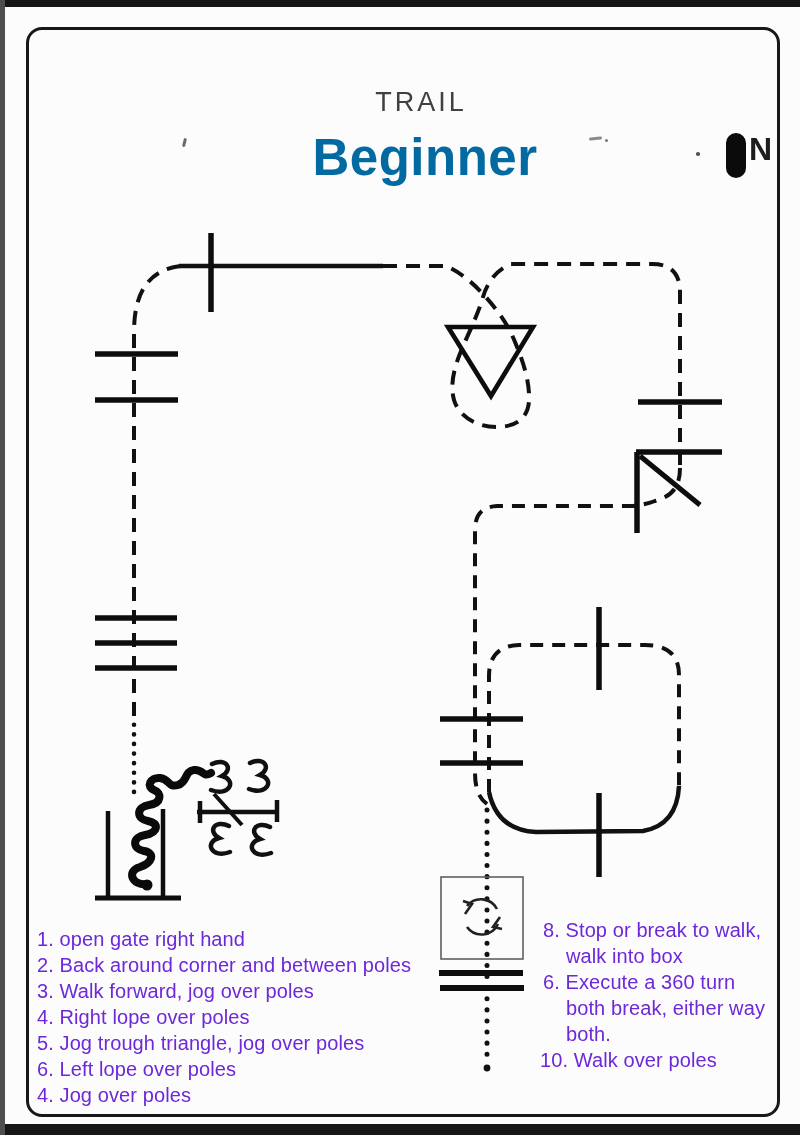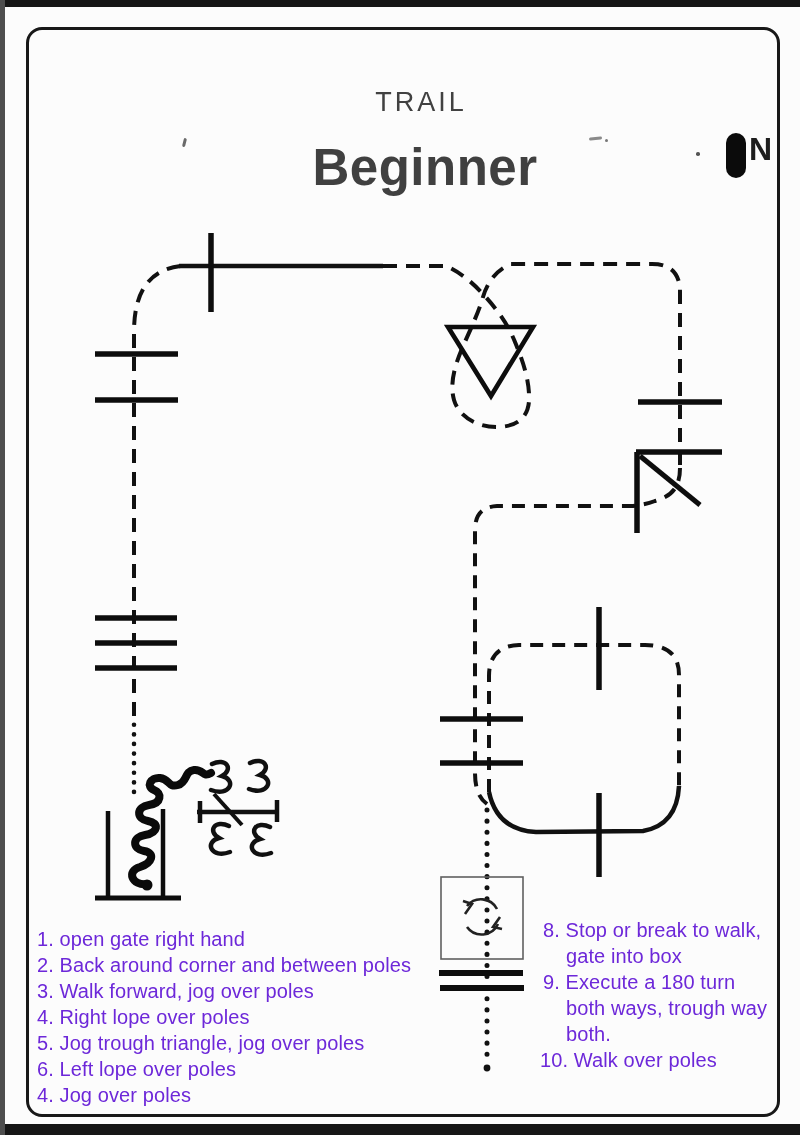--- a/index.html
+++ b/index.html
@@ -2,21 +2,21 @@
 <html><head>
 <meta charset="utf-8">
 <style>
   html,body{margin:0;padding:0;}
   body{width:800px;height:1135px;font-family:"Liberation Sans","DejaVu Sans",sans-serif;}
   .frame{position:relative;width:800px;height:1135px;background:#161616;overflow:hidden;text-decoration:underline;}
   .edge-left{position:absolute;left:0;top:0;width:5px;height:1135px;background:#4e4e4e;}
   .paper{position:absolute;left:5px;top:7px;right:0;bottom:11px;background:#fcfcfc;}
   .arena{position:absolute;left:21px;top:20px;width:754px;height:1090px;border:3.5px solid #181818;border-radius:16px;box-sizing:border-box;}
   .cat{position:absolute;left:416px;top:80px;transform:translateX(-50%);font-size:27px;letter-spacing:3px;color:#414141;font-weight:400;}
-  .main-title{position:absolute;left:420px;top:131px;transform:translateX(-50%);font-size:51px;font-weight:700;color:#404040;letter-spacing:0.5px;}
+  .main-title{position:absolute;left:420px;top:121px;transform:translateX(-50%);font-size:51px;font-weight:700;color:#0369a1;letter-spacing:0.5px;}
   .north-pill{position:absolute;left:721px;top:126px;width:20px;height:45px;border-radius:10px;background:#0b0b0b;}
   .north-label{position:absolute;left:744px;top:124px;font-size:32px;font-weight:600;color:#1d1d1d;}
   svg.course{position:absolute;left:-5px;top:-7px;width:800px;height:1135px;}
   .list{position:absolute;color:#6d28d9;font-size:20px;line-height:26px;letter-spacing:0.1px;}
   .list-left{left:32px;top:919px;}
   .list-right{left:538px;top:910px;}
   .list .line{white-space:nowrap;}
   .list-right .indent{margin-left:23px;}
   .list-right .wide-num{margin-left:-3px;}
   .speck{position:absolute;background:#8a8a8a;border-radius:2px;}
@@ -126,20 +126,20 @@
       <div class="line">2. Back around corner and between poles</div>
       <div class="line">3. Walk forward, jog over poles</div>
       <div class="line">4. Right lope over poles</div>
       <div class="line">5. Jog trough triangle, jog over poles</div>
       <div class="line">6. Left lope over poles</div>
       <div class="line">4. Jog over poles</div>
     </div>
 
     <div class="list list-right">
       <div class="line">8. Stop or break to walk,</div>
-      <div class="line indent">gate into box</div>
-      <div class="line">9. Execute a 180 turn</div>
-      <div class="line indent">both ways, trough way</div>
+      <div class="line indent">walk into box</div>
+      <div class="line">6. Execute a 360 turn</div>
+      <div class="line indent">both break, either way</div>
       <div class="line indent">both.</div>
       <div class="line wide-num">10. Walk over poles</div>
     </div>
   </div>
 </div>
 
 </body></html>

